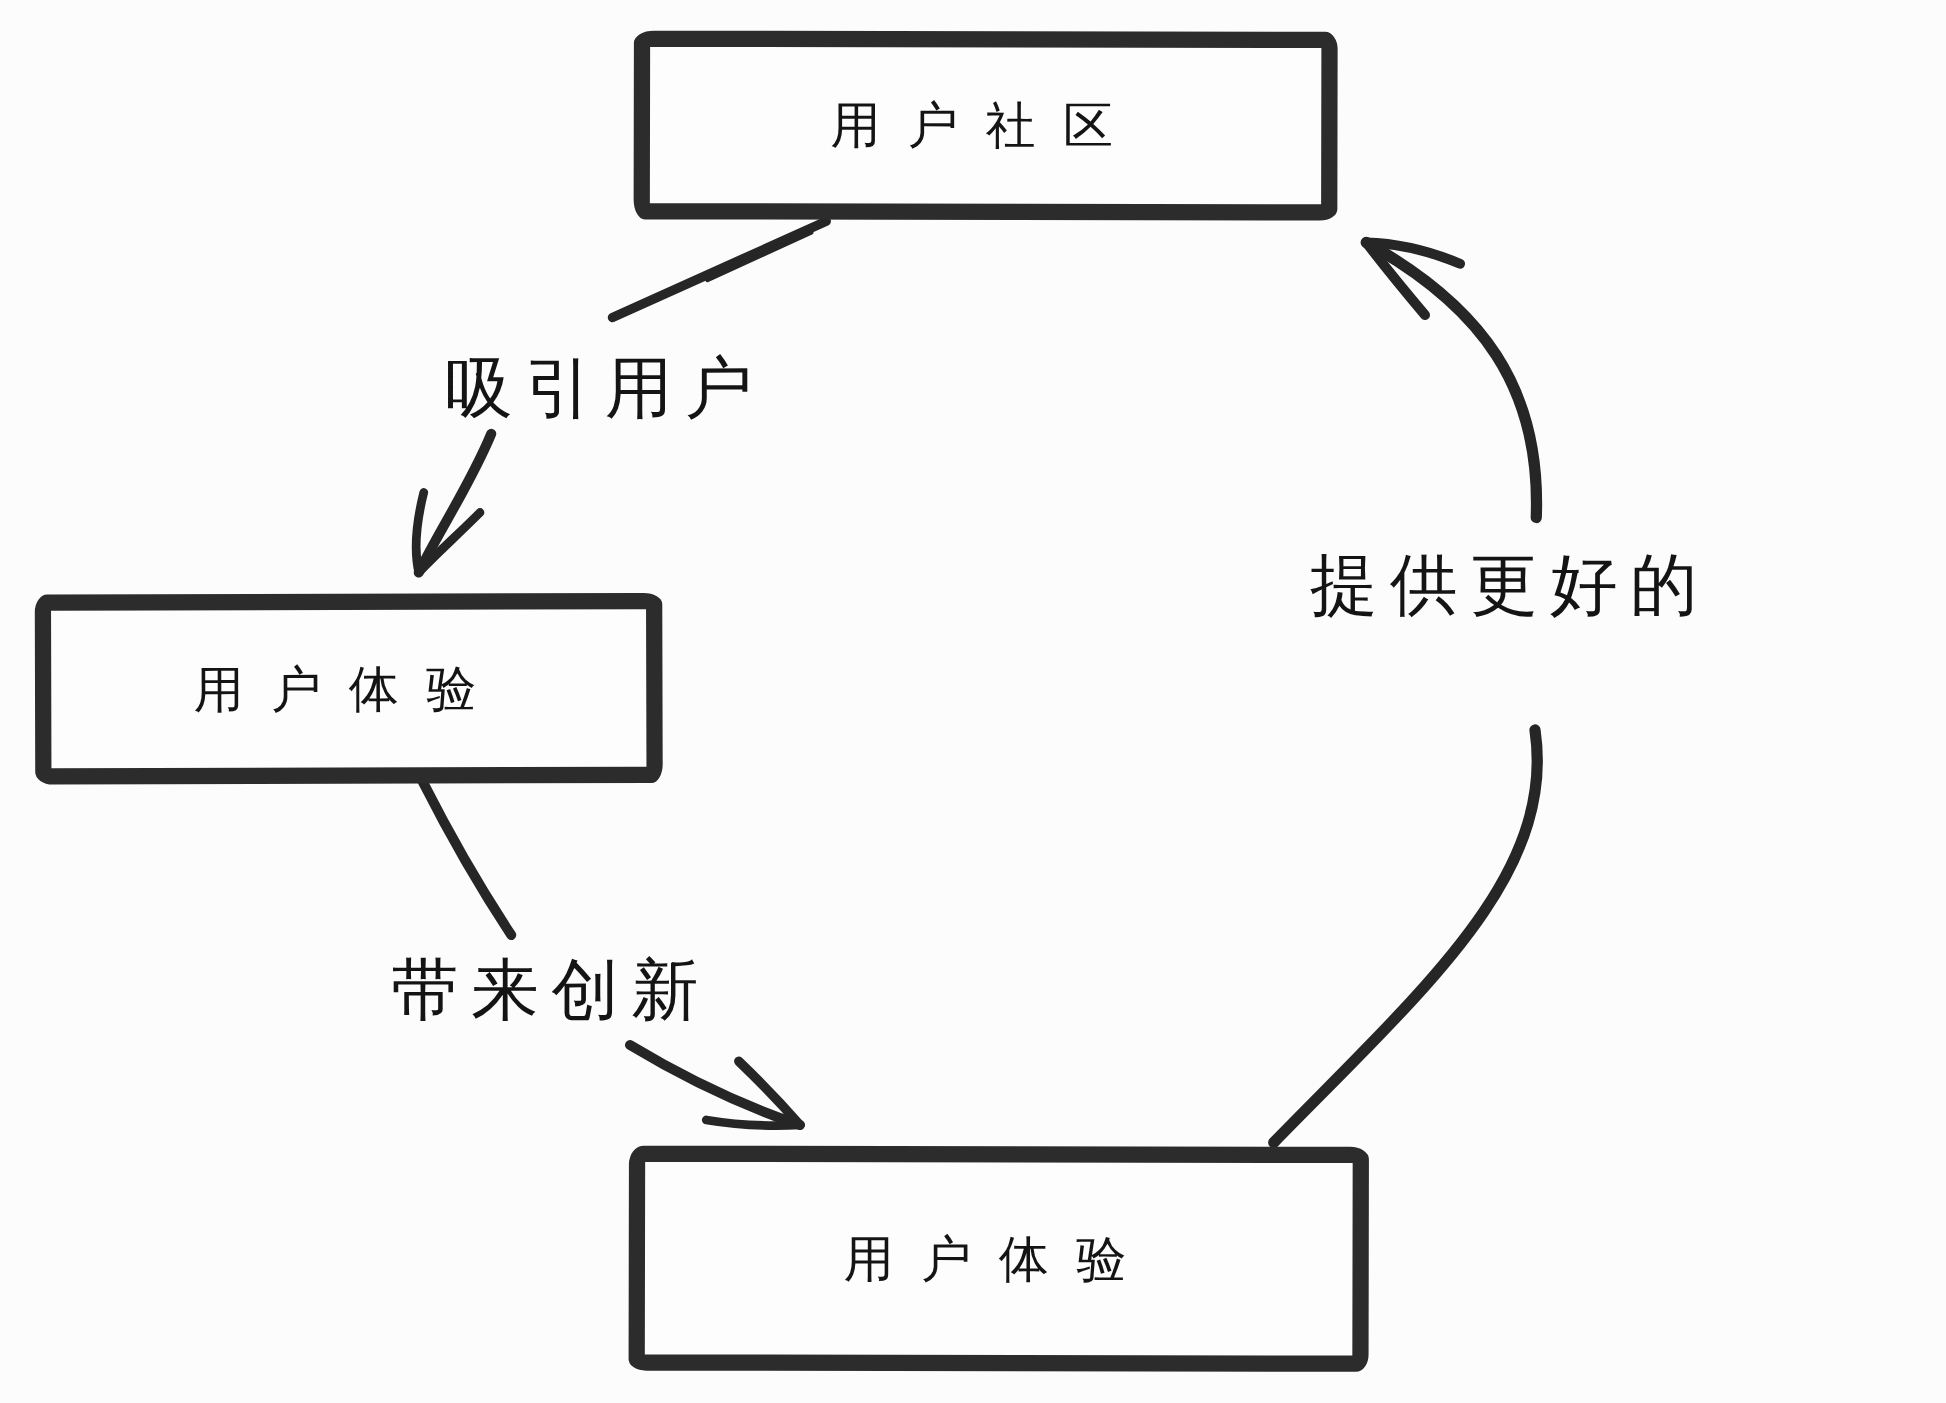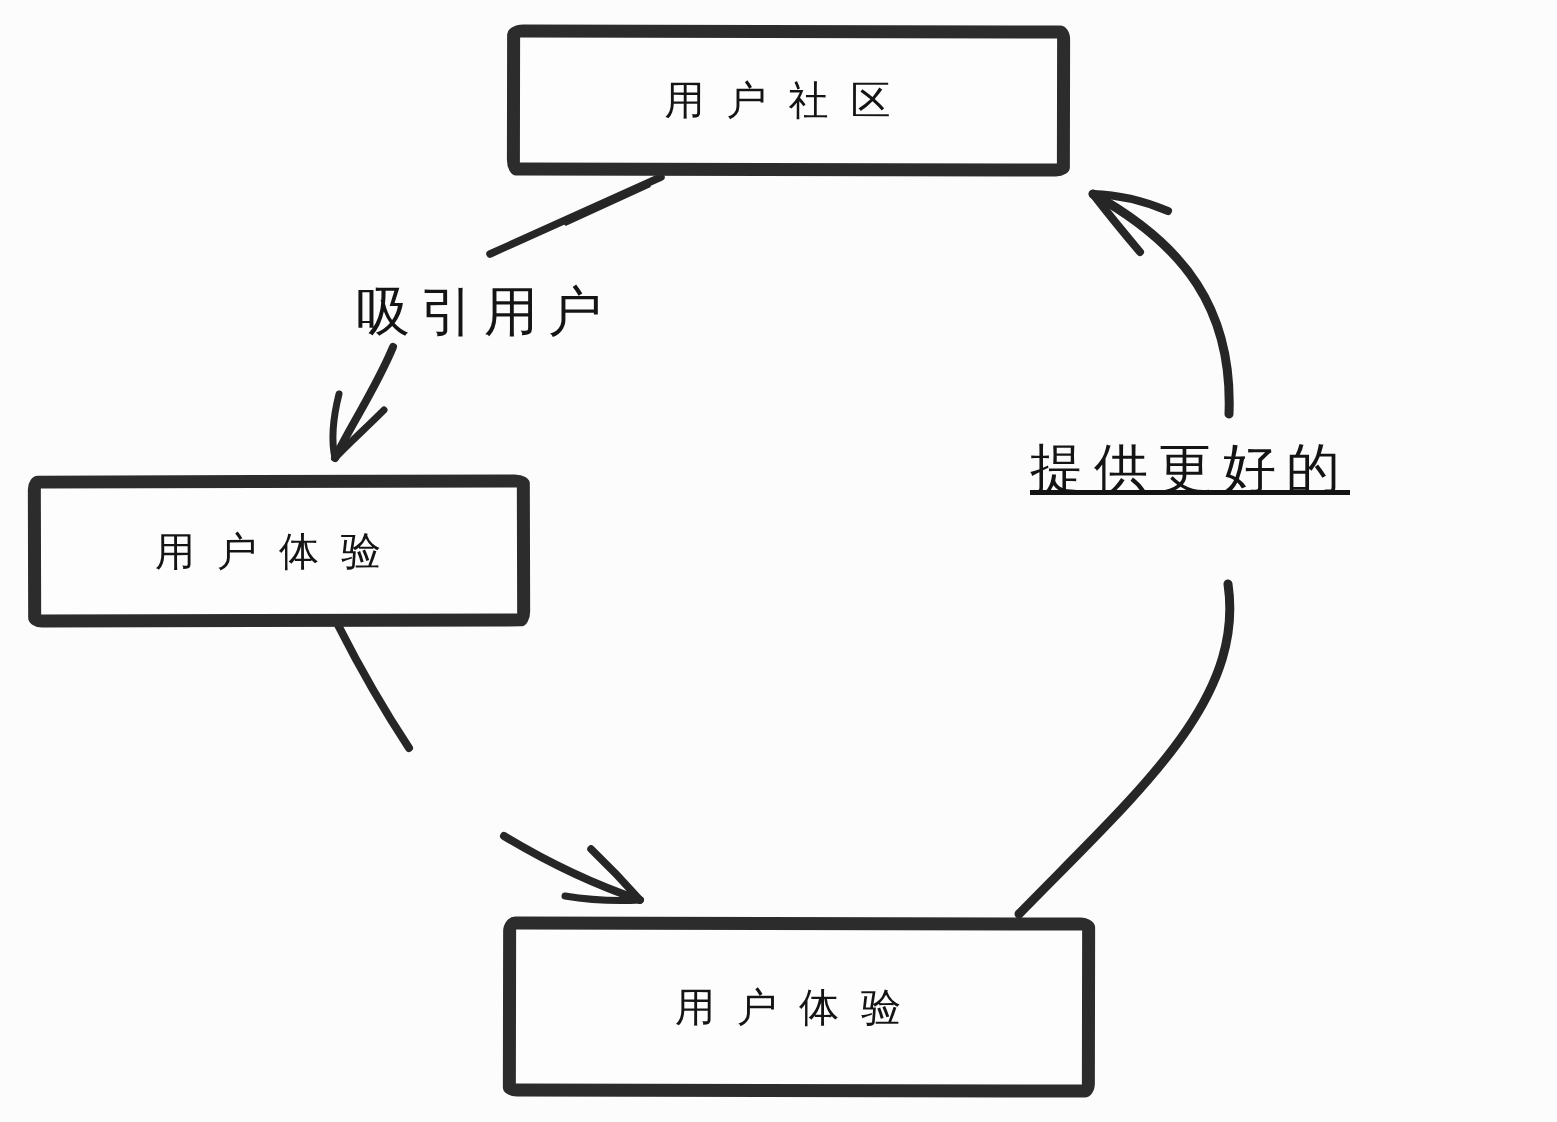--- a/index.html
+++ b/index.html
@@ -75,23 +75,22 @@
     line-height: 1;
     color: var(--text);
     white-space: nowrap;
   }
   .edge-label-attract { left: 316px; top: 284px; margin-left: 40px; }
   .edge-label-innovation { left: 313px; top: 765px; }
   .edge-label-better {
     left: 1030px; top: 432px;
     width: 356px;
     line-height: 73px;
-    text-align: left;
+    text-align: center;
     white-space: normal;
-    text-decoration: underline;
   }
   .edge-label-better .label-line { display: block; }
 </style>
 </head>
 <body>
 
 <div class="canvas">
 
   <svg class="arrows-layer" viewBox="0 0 1557 1122" xmlns="http://www.w3.org/2000/svg">
 
@@ -131,18 +130,19 @@
   <div class="node node-applications">
     <span class="node-label">用户体验</span>
   </div>
 
   <div class="node node-infrastructure">
     <span class="node-label">用户体验</span>
   </div>
 
   <div class="edge-label edge-label-attract">吸引用户</div>
 
+  <div class="edge-label edge-label-innovation">带来创新</div>
 
   <div class="edge-label edge-label-better">
     <span class="label-line">提供更好的</span>
   </div>
 
 </div>
 
 </body></html>

